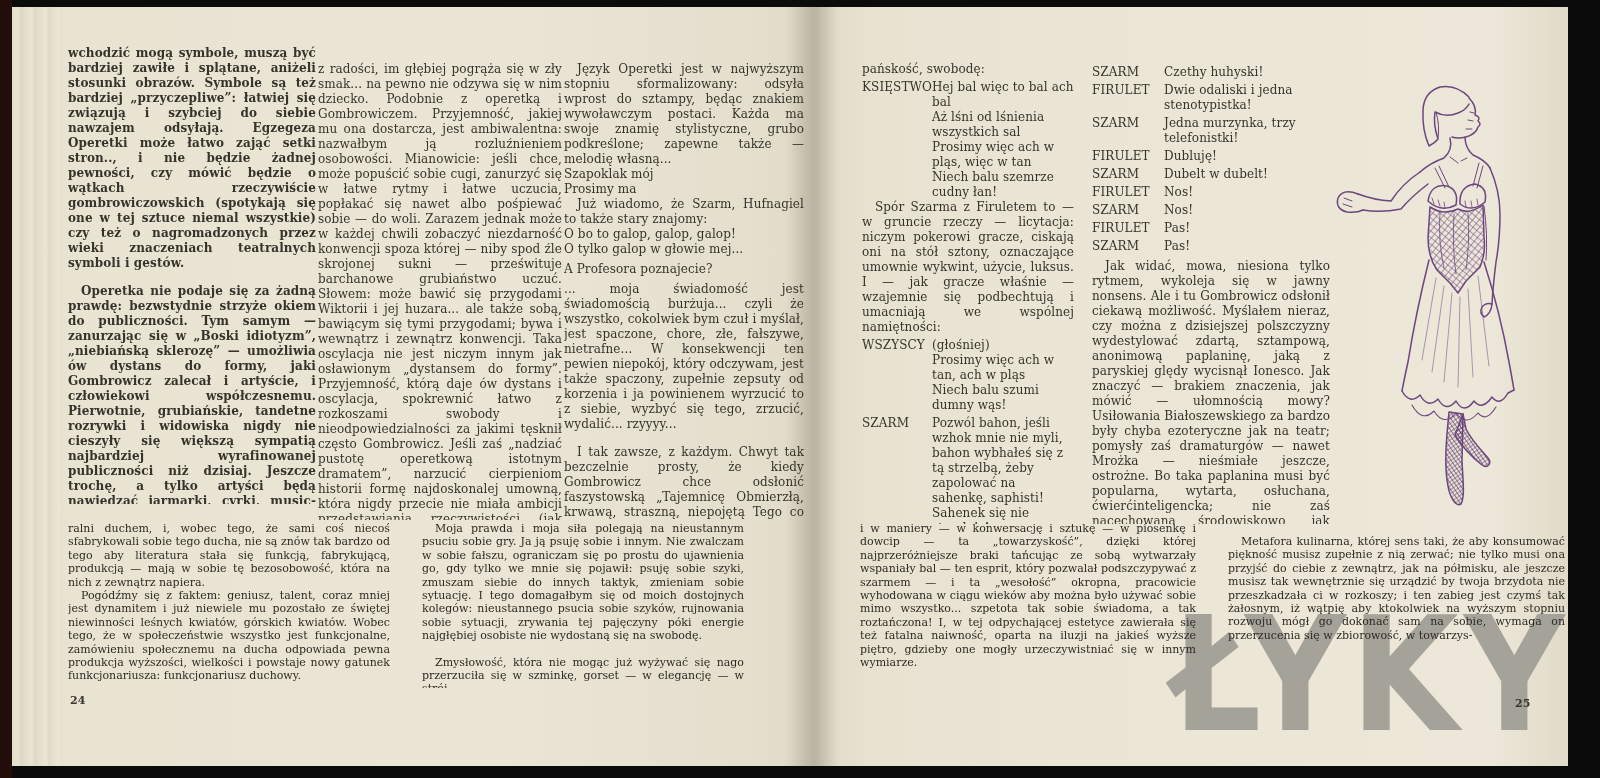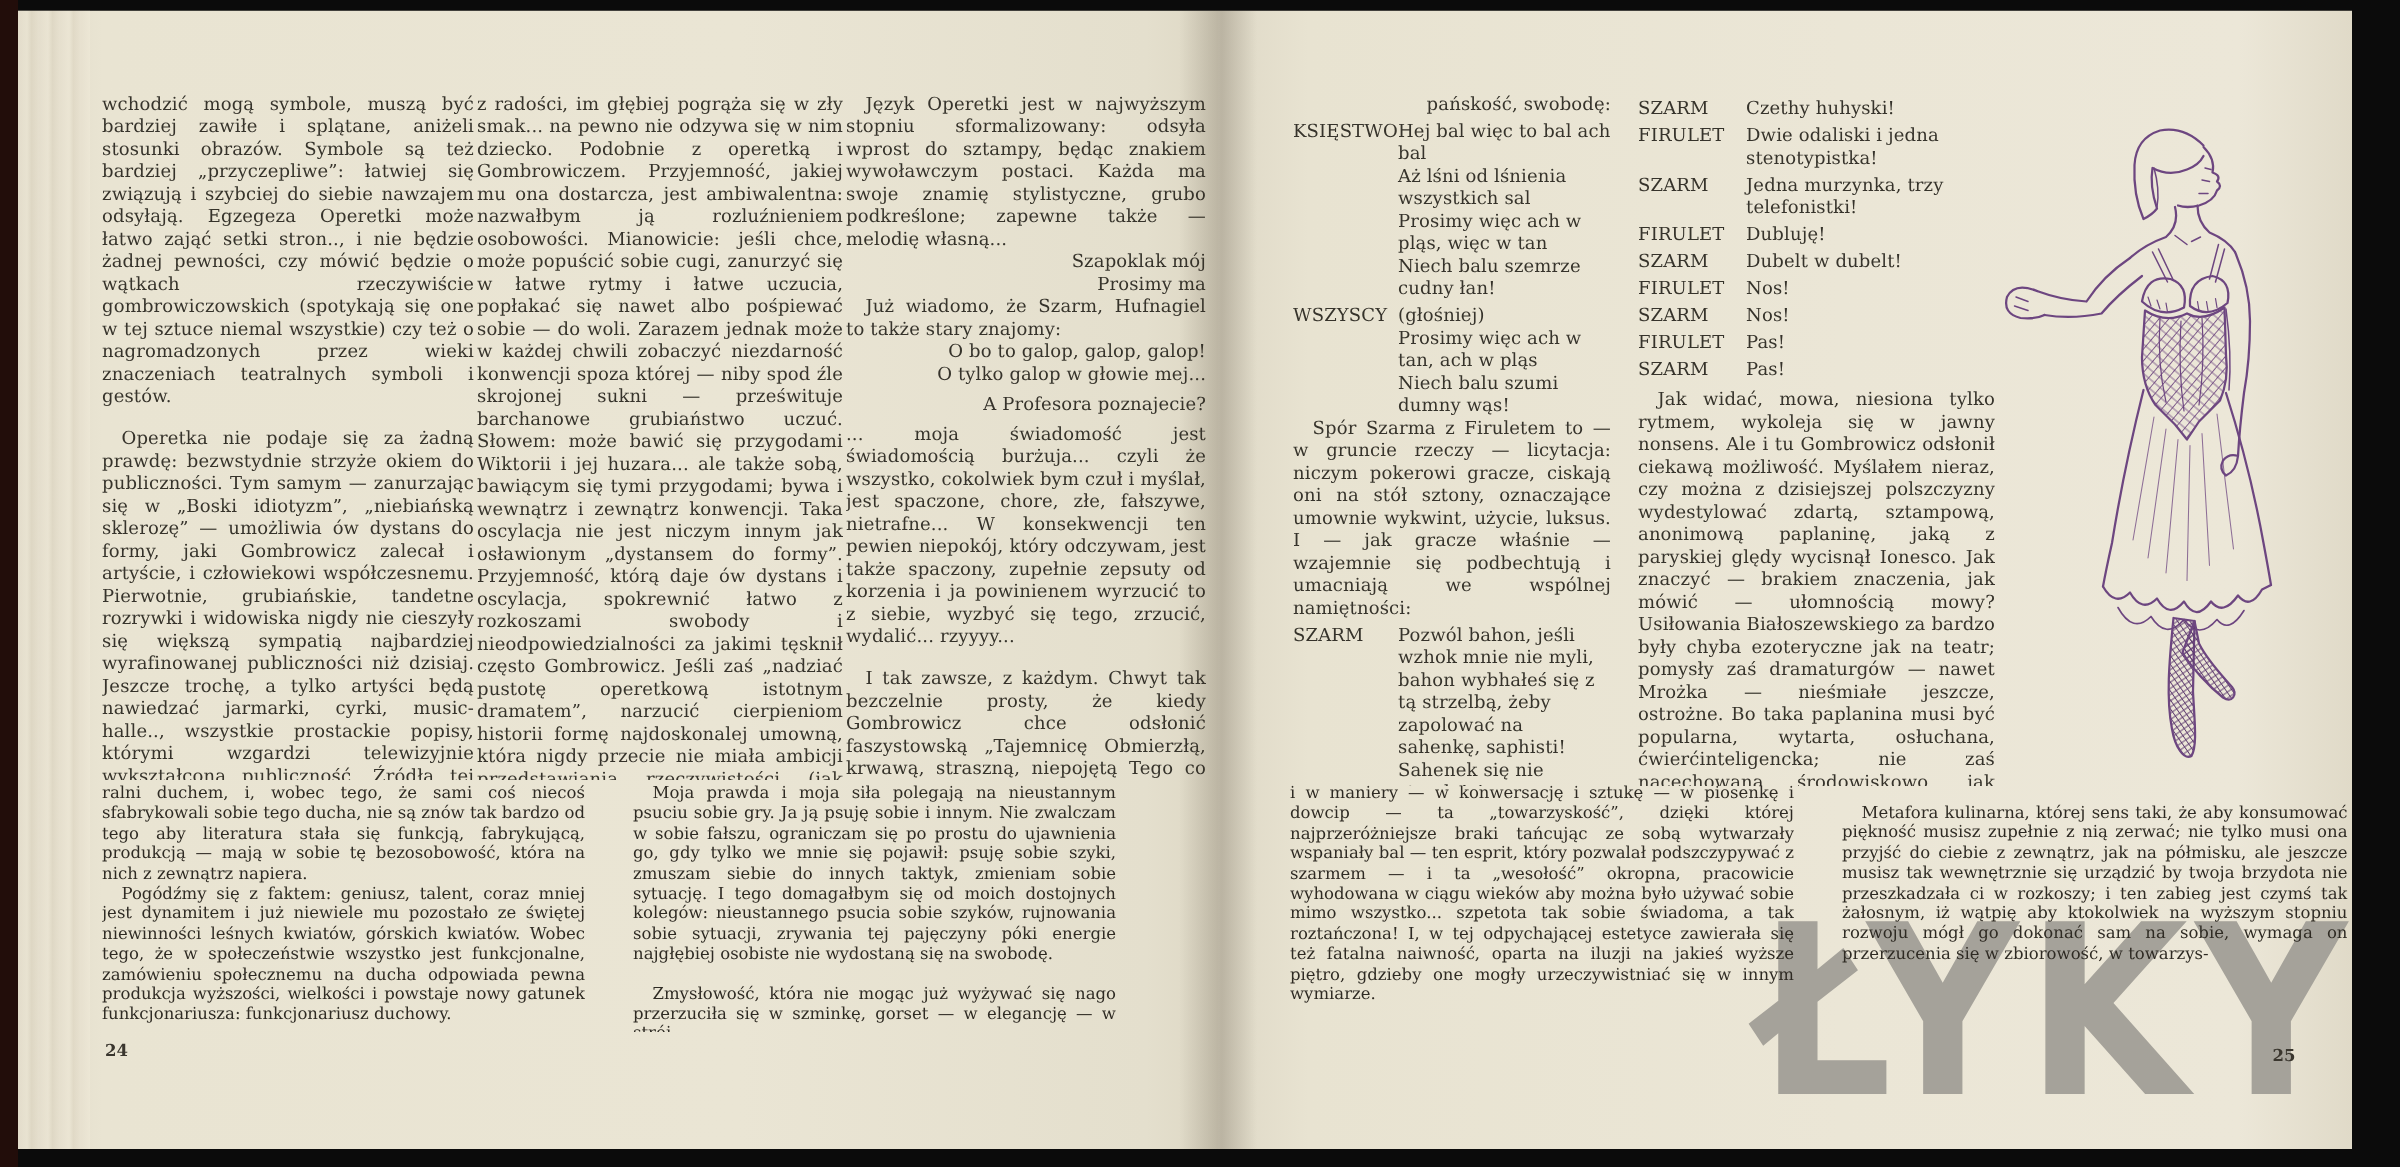--- a/index.html
+++ b/index.html
@@ -23,26 +23,26 @@
   .edge-right{left:1568px;top:0;width:32px;height:778px;}
   .edge-left{left:0;top:0;width:12px;height:778px;background:#220d0a;}
   
   .col{position:absolute;overflow:hidden;z-index:2;color:#36332b;text-align:justify;}
   .top-col{font-size:12px;line-height:15px;letter-spacing:.1px;}
   .bottom-col{font-size:11px;line-height:13.4px;font-weight:normal;color:#2e2a23;}
   .para{margin:0;}
   .indent{text-indent:13px;}
   .gap{margin-top:13px;}
   .sgap{margin-top:5px;}
-  .verse{text-align:right;}
+  .verse{text-align:left;}
   .dialogue{display:flex;text-align:left;margin-top:3px;}
   .speaker{flex:0 0 70px;}
   .wide-speaker .speaker{flex:0 0 72px;}
   .dialogue-text{flex:1;white-space:pre-line;text-align:left;}
-  .c-l1{left:68px;top:62px;width:248px;height:458px;}
+  .c-l1{left:68px;top:46px;width:248px;height:458px;font-weight:bold;}
   .c-l2{left:318px;top:62px;width:244px;height:458px;}
   .c-l3{left:564px;top:62px;width:240px;height:458px;}
   .c-lb1{left:68px;top:522px;width:322px;height:166px;}
   .c-lb2{left:422px;top:522px;width:322px;height:166px;}
   .c-r1{left:862px;top:62px;width:212px;height:462px;}
   .c-r2{left:1092px;top:62px;width:238px;height:462px;}
   .c-rb1{left:860px;top:522px;width:336px;height:172px;}
   .c-rb2{left:1228px;top:522px;width:337px;height:172px;}
   .pagenum{position:absolute;z-index:2;font-size:11px;font-weight:bold;color:#3a362e;}
   .pn-left{left:70px;top:694px;}
@@ -97,27 +97,27 @@
 
   <div class="col top-col c-r1">
       <p class="para verse">pańskość, swobodę:</p>
       <p class="para dialogue">
         <span class="speaker">KSIĘSTWO</span>
         <span class="dialogue-text">Hej bal więc to bal ach bal
 Aż lśni od lśnienia wszystkich sal
 Prosimy więc ach w pląs, więc w tan
 Niech balu szemrze cudny łan!</span>
       </p>
+      <p class="para body indent">Spór Szarma z Firuletem to — w gruncie rzeczy — licytacja: niczym pokerowi gracze, ciskają oni na stół sztony, oznaczające umownie wykwint, użycie, luksus. I — jak gracze właśnie — wzajemnie się podbechtują i umacniają we wspólnej namiętności:</p>
       <p class="para dialogue">
         <span class="speaker">WSZYSCY</span>
         <span class="dialogue-text">(głośniej)
 Prosimy więc ach w tan, ach w pląs
 Niech balu szumi dumny wąs!</span>
       </p>
-      <p class="para body indent">Spór Szarma z Firuletem to — w gruncie rzeczy — licytacja: niczym pokerowi gracze, ciskają oni na stół sztony, oznaczające umownie wykwint, użycie, luksus. I — jak gracze właśnie — wzajemnie się podbechtują i umacniają we wspólnej namiętności:</p>
       <p class="para dialogue">
         <span class="speaker">SZARM</span>
         <span class="dialogue-text">Pozwól bahon, jeśli wzhok mnie nie myli, bahon wybhałeś się z tą strzelbą, żeby zapolować na sahenkę, saphisti! Sahenek się nie strzela! A kłusownictwa na cudzych tehenach też nie dohadzałbym, saphisti. Cambhidge. thain de luxe, koniak Mahtel, Hitz i Cahlton!</span>
       </p>
     </div>
   <div class="col top-col c-r2 wide-speaker">
       <p class="para dialogue">
         <span class="speaker">SZARM</span>
         <span class="dialogue-text">Czethy huhyski!</span>
       </p>

